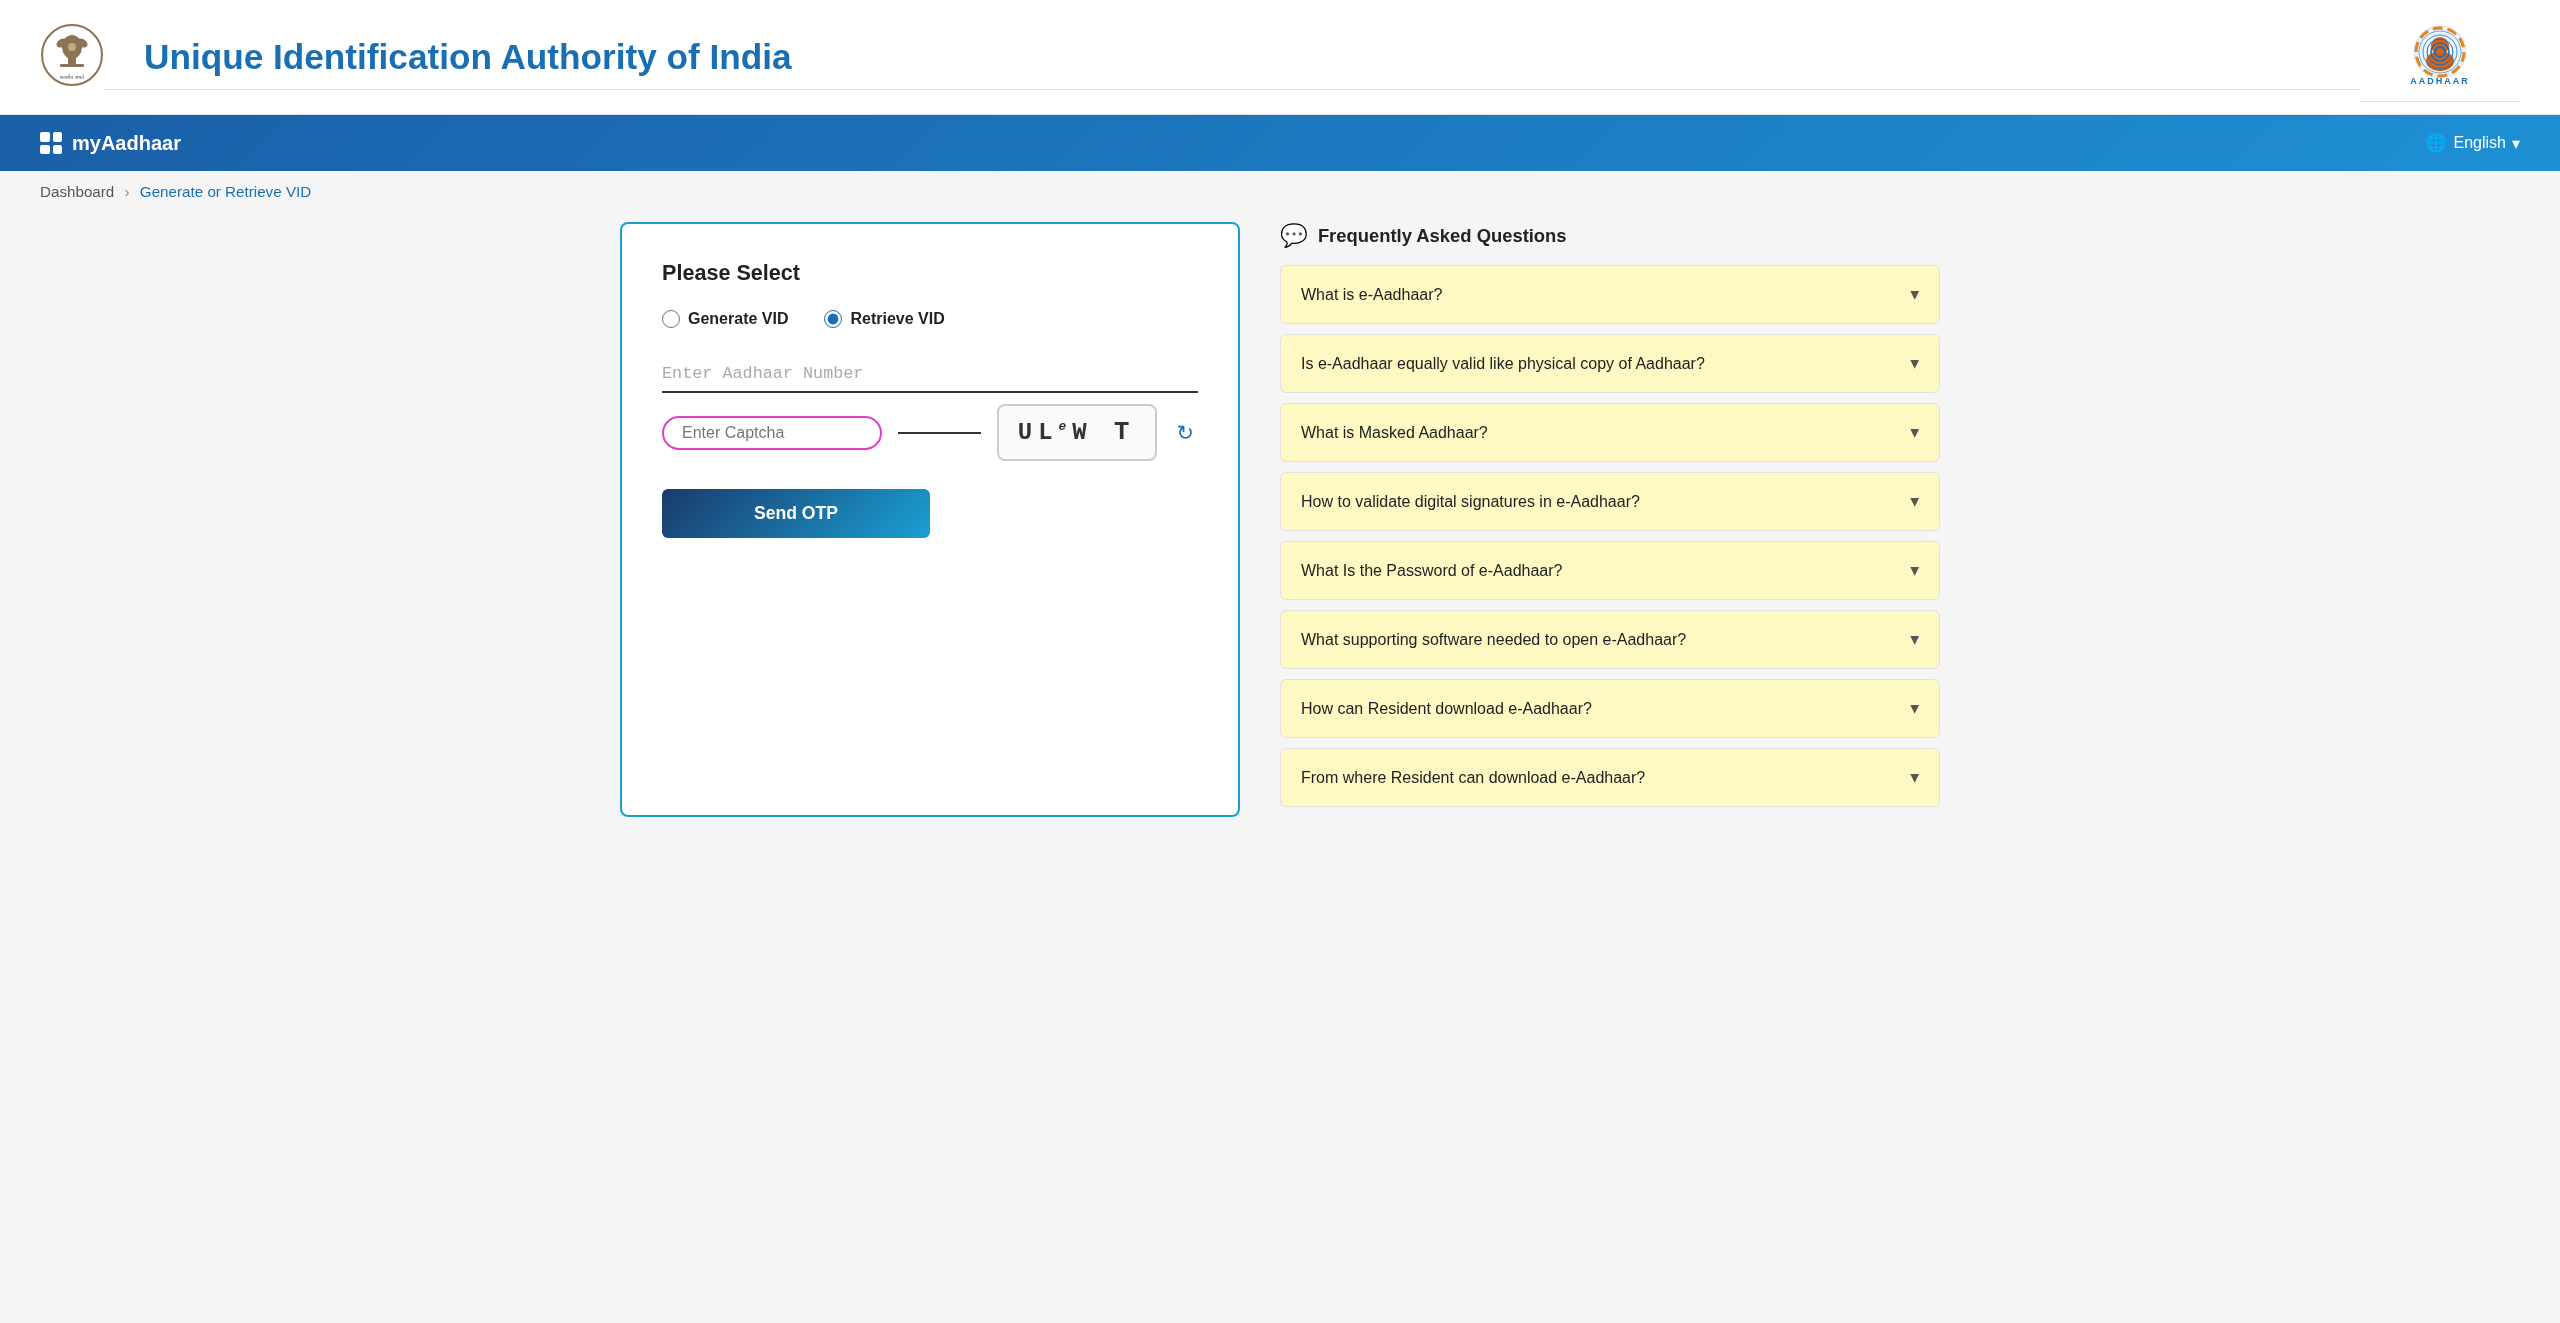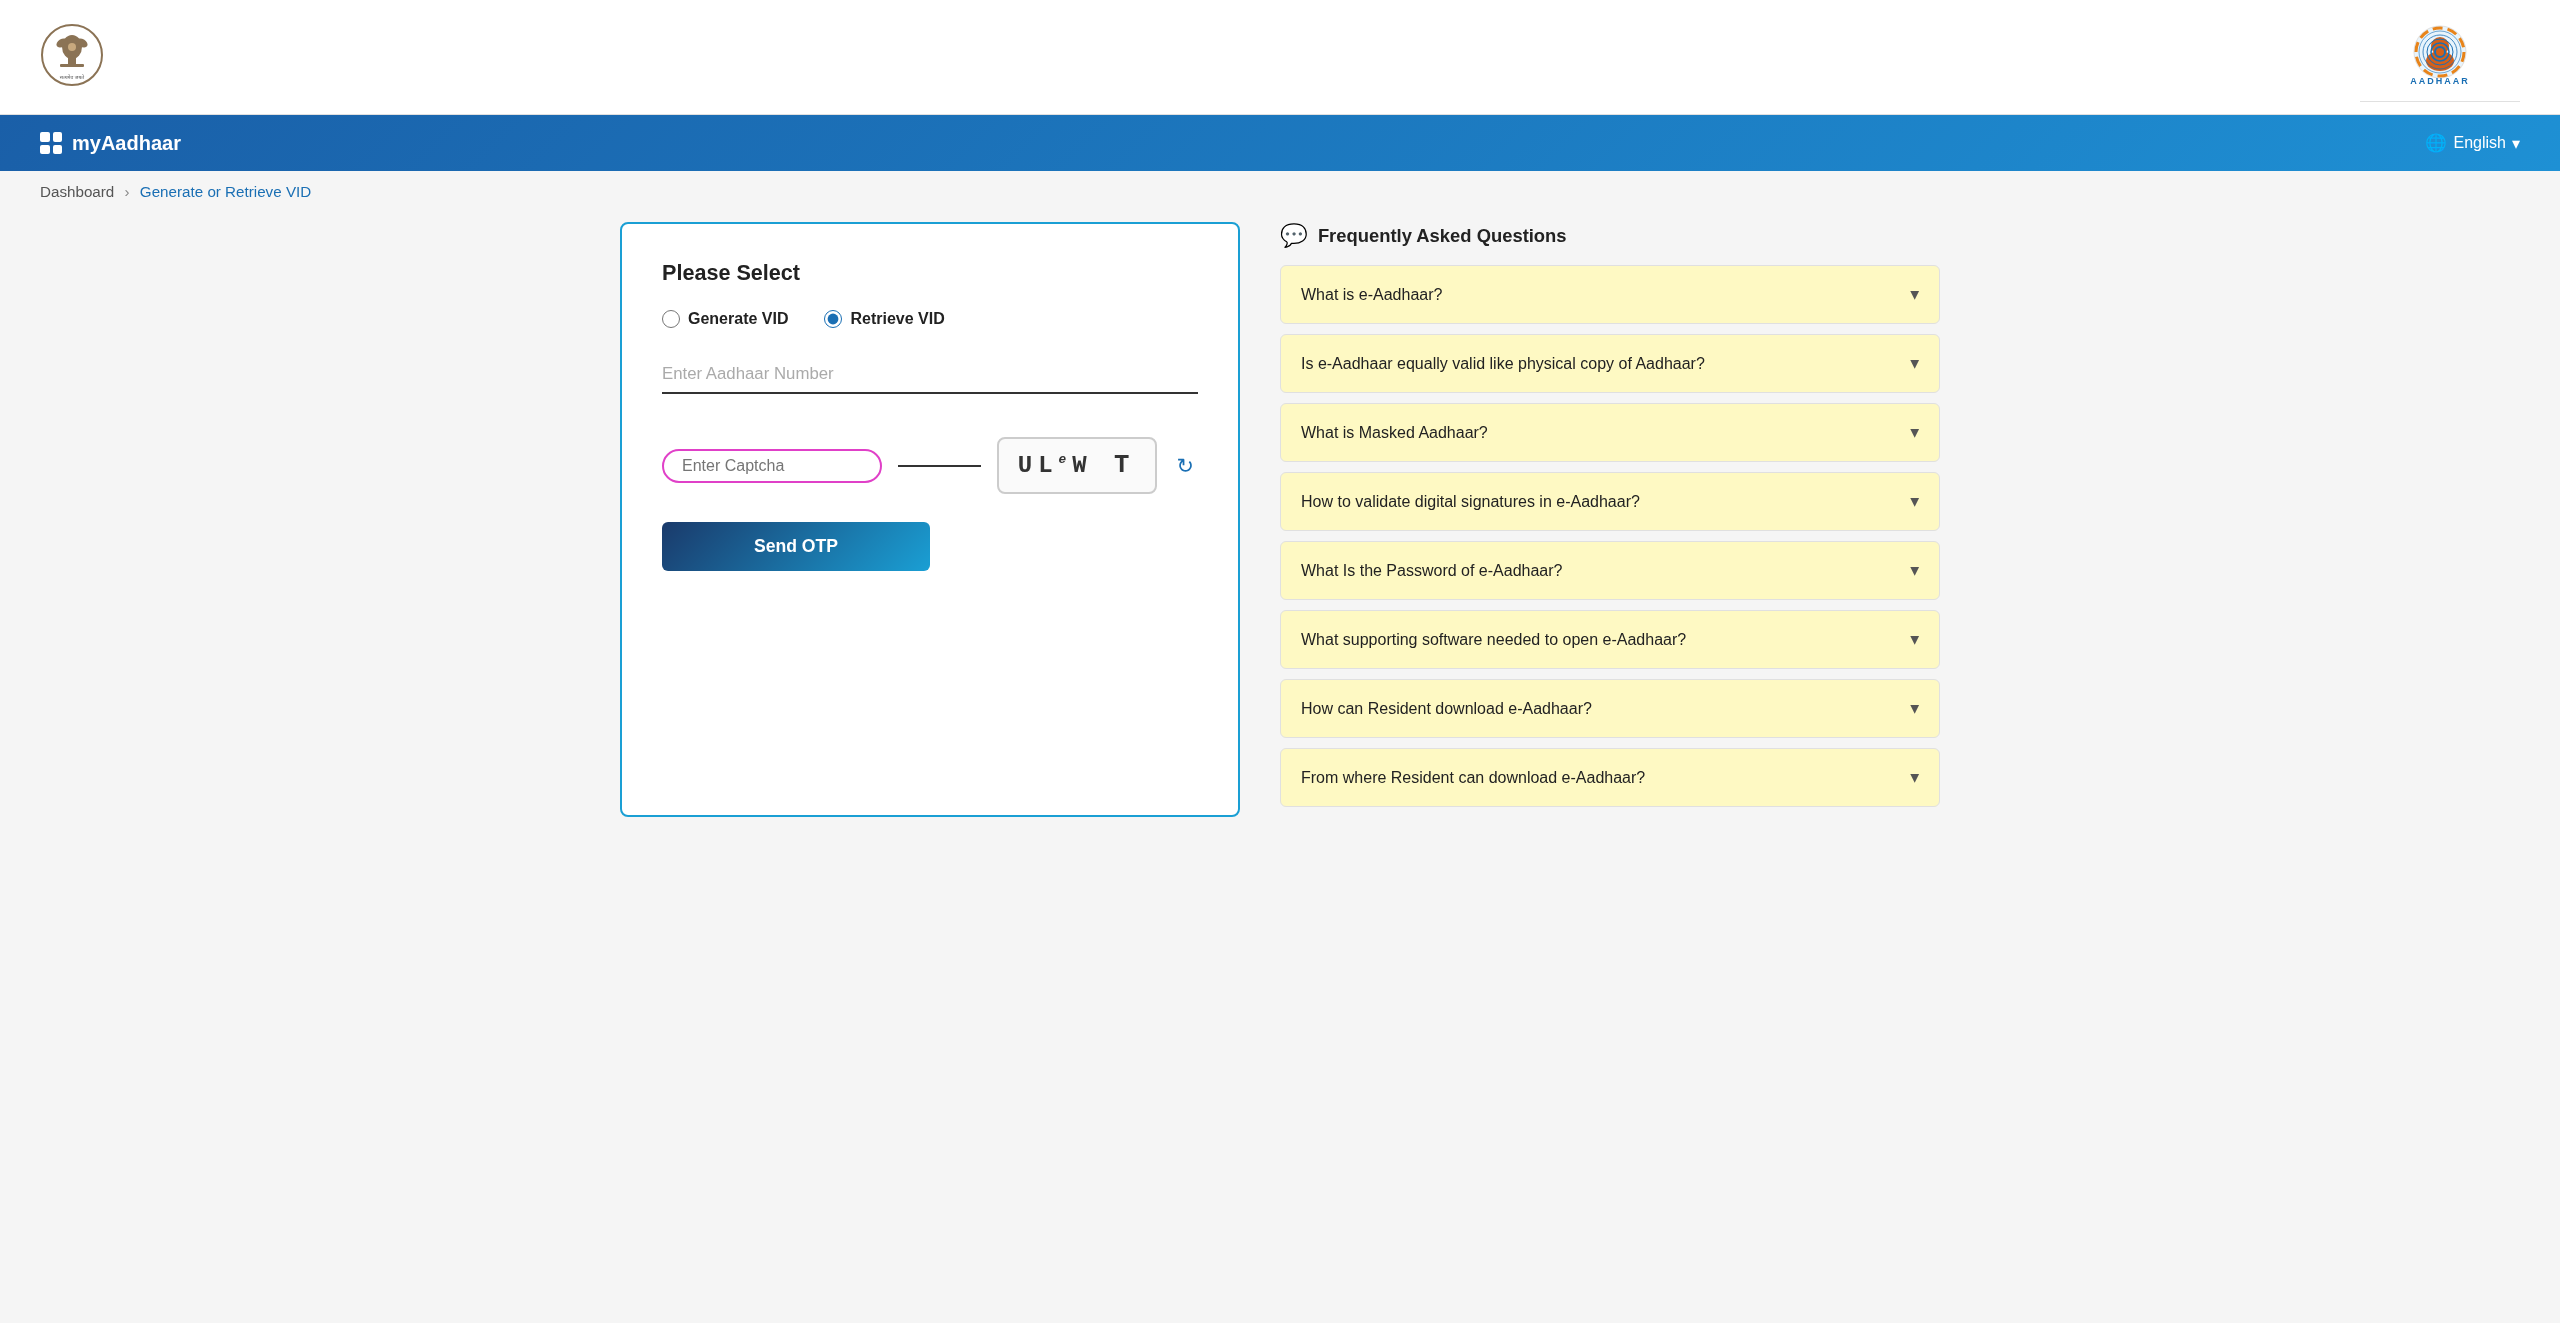--- a/index.html
+++ b/index.html
@@ -132,21 +132,22 @@
 
     .input-field {
       width: 100%;
       border: none;
       border-bottom: 2px solid #333;
       padding: 8px 0;
       font-size: 1.05rem;
       color: #701a75;
       background: transparent;
       outline: none;
-      margin-bottom: 43px;
+      margin-bottom: 11px;
+      font-family: Liberation Mono, monospace;
     }
     .input-field::placeholder { color: #aaa; }
 
     .captcha-row {
       display: flex;
       align-items: center;
       gap: 16px;
       margin-bottom: 28px;
     }
     .captcha-input-wrap {
@@ -260,20 +261,21 @@
       <ellipse cx="32" cy="24" rx="10" ry="12" fill="#8B7355"></ellipse>
       <ellipse cx="22" cy="20" rx="6" ry="4" fill="#8B7355" transform="rotate(-30 22 20)"></ellipse>
       <ellipse cx="42" cy="20" rx="6" ry="4" fill="#8B7355" transform="rotate(30 42 20)"></ellipse>
       <rect x="28" y="35" width="8" height="6" fill="#8B7355"></rect>
       <ellipse cx="32" cy="24" rx="4" ry="4" fill="#c8a97e"></ellipse>
       <rect x="20" y="41" width="24" height="3" fill="#8B7355" rx="1"></rect>
       <text x="32" y="56" text-anchor="middle" font-size="5" fill="#555">सत्यमेव जयते</text>
     </svg>
   </div>
 
+  <div class="top-header title">Unique Identification Authority of India</div>
 
   <div class="top-header aadhaar-logo">
     <svg width="80" height="65" viewBox="0 0 80 65" xmlns="http://www.w3.org/2000/svg">
 
       <circle cx="40" cy="28" r="26" fill="#e8f4fc" stroke="#e0e0e0" stroke-width="1"></circle>
 
       <circle cx="40" cy="22" r="9" fill="#d4601a"></circle>
       <ellipse cx="40" cy="37" rx="14" ry="10" fill="#d4601a"></ellipse>
 
       <circle cx="40" cy="28" r="5" fill="none" stroke="#1a6fb4" stroke-width="2"></circle>

